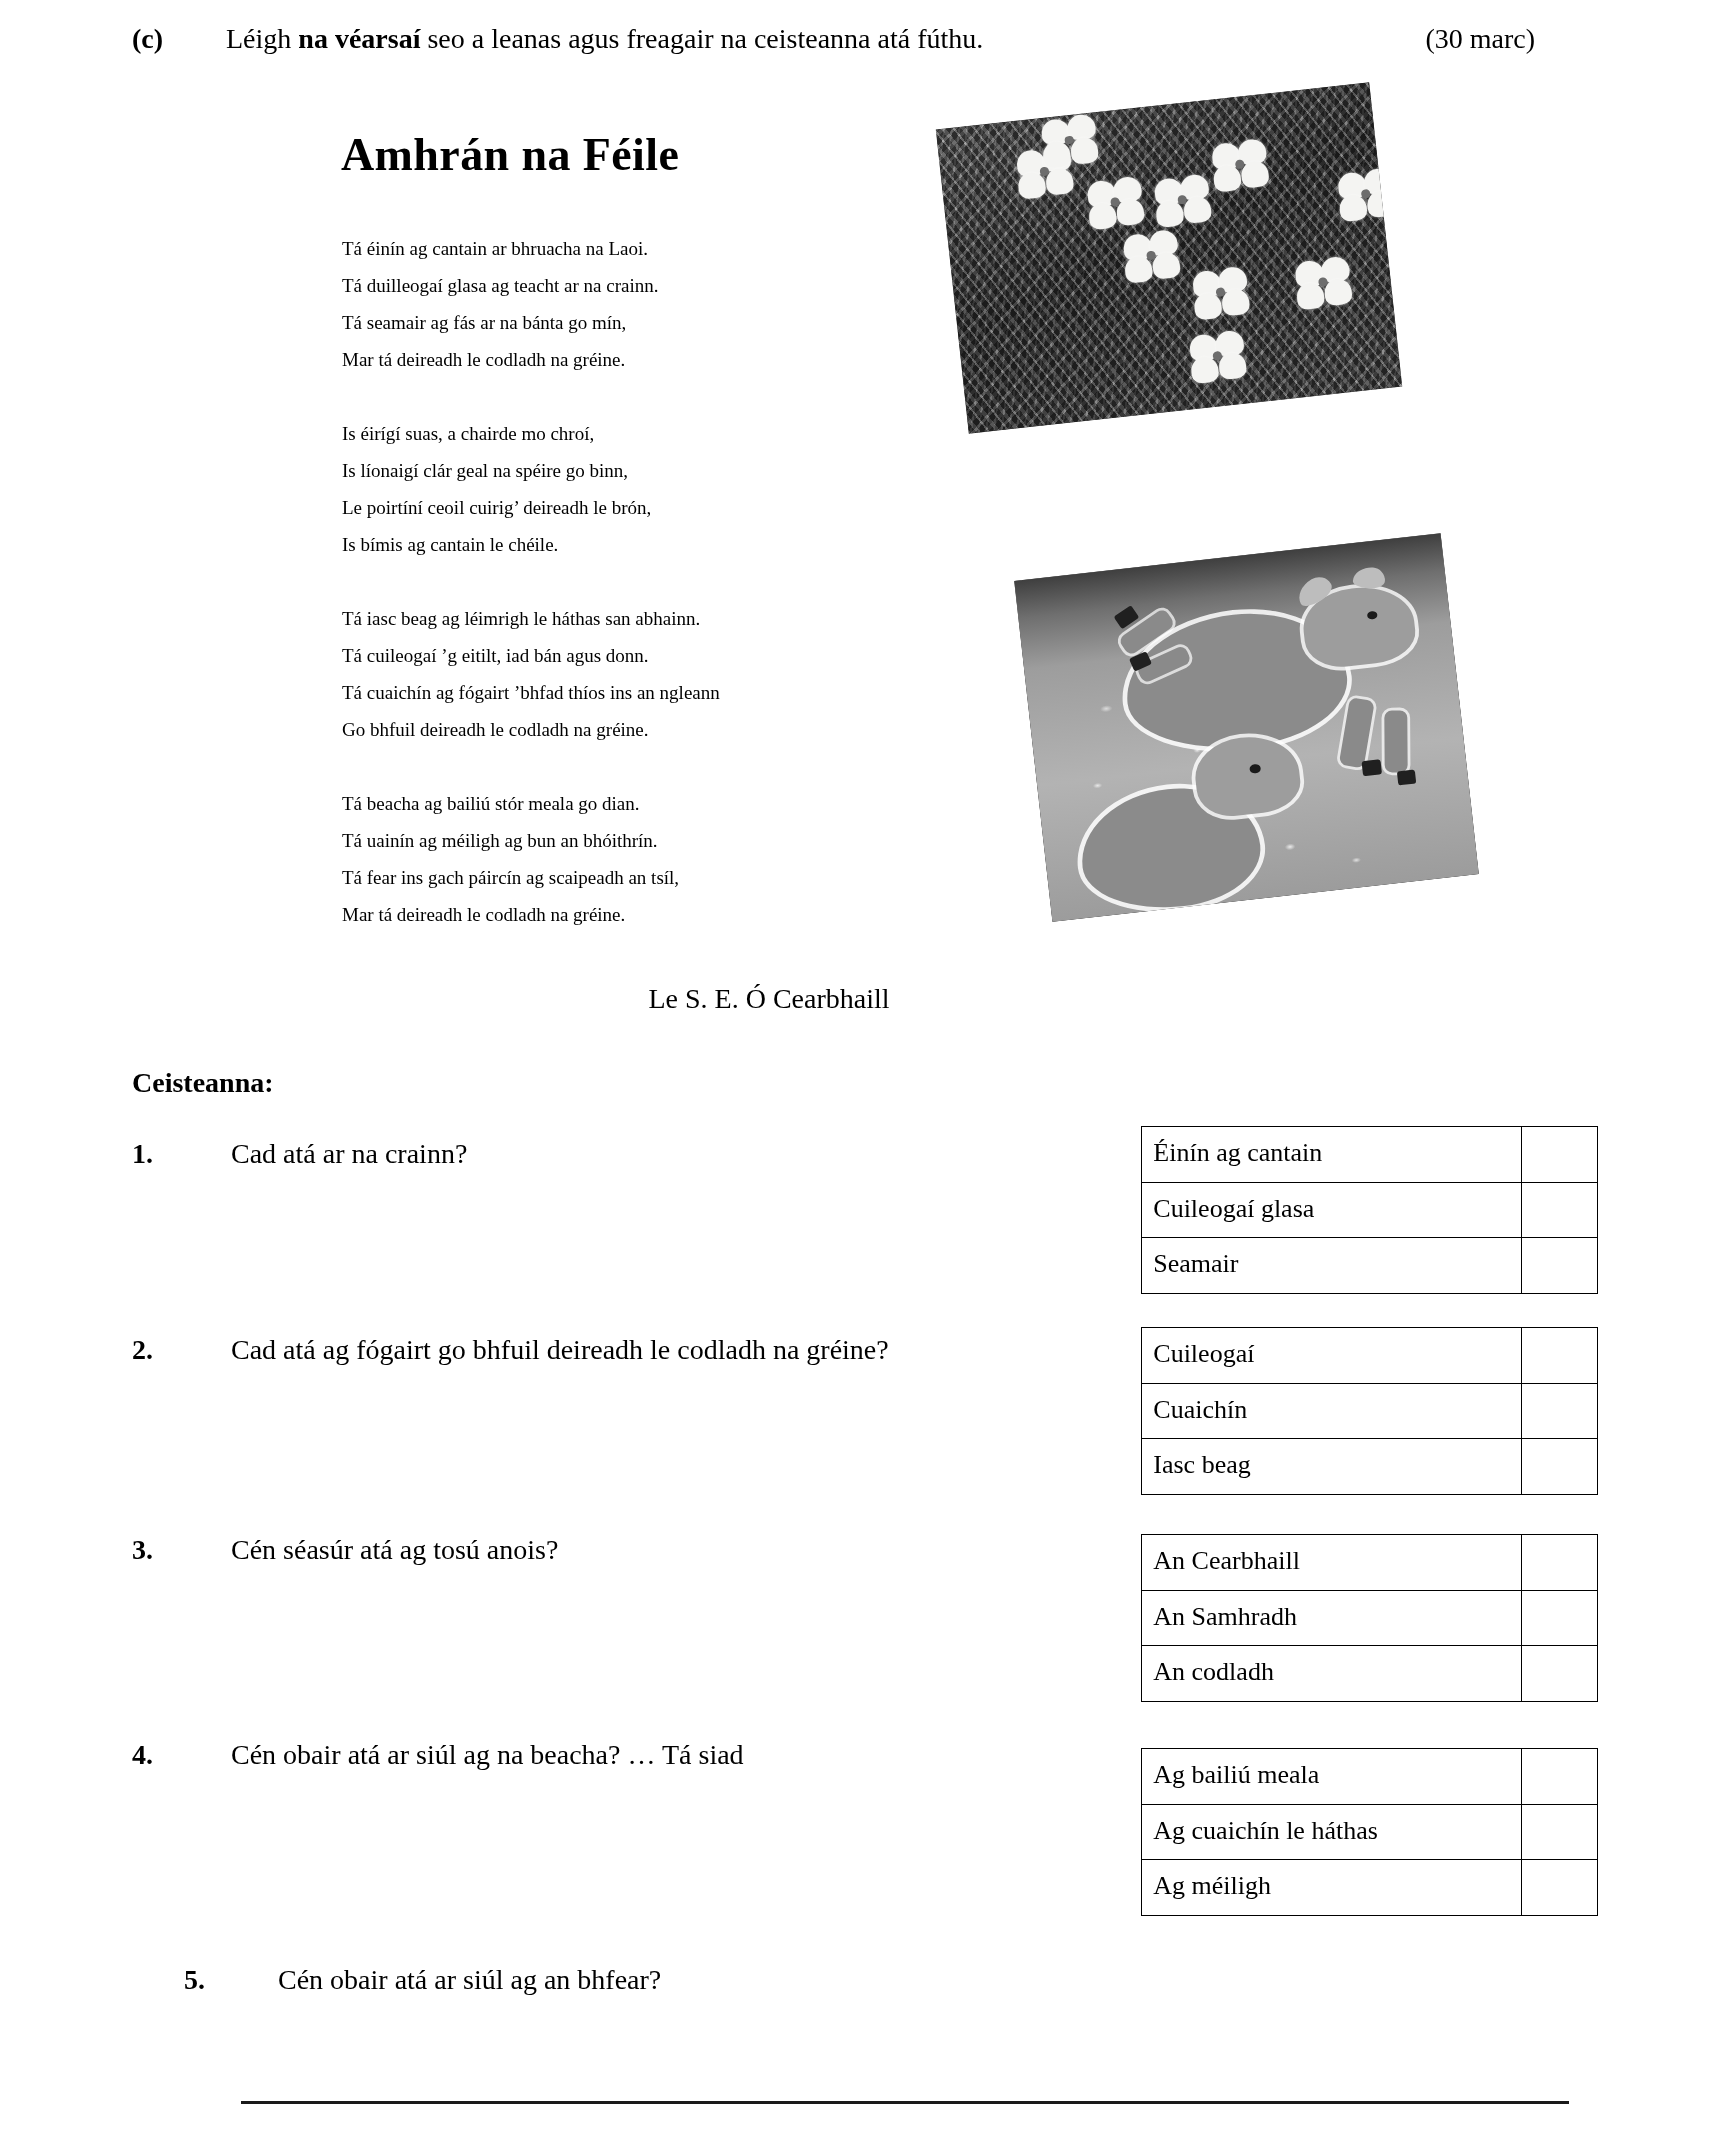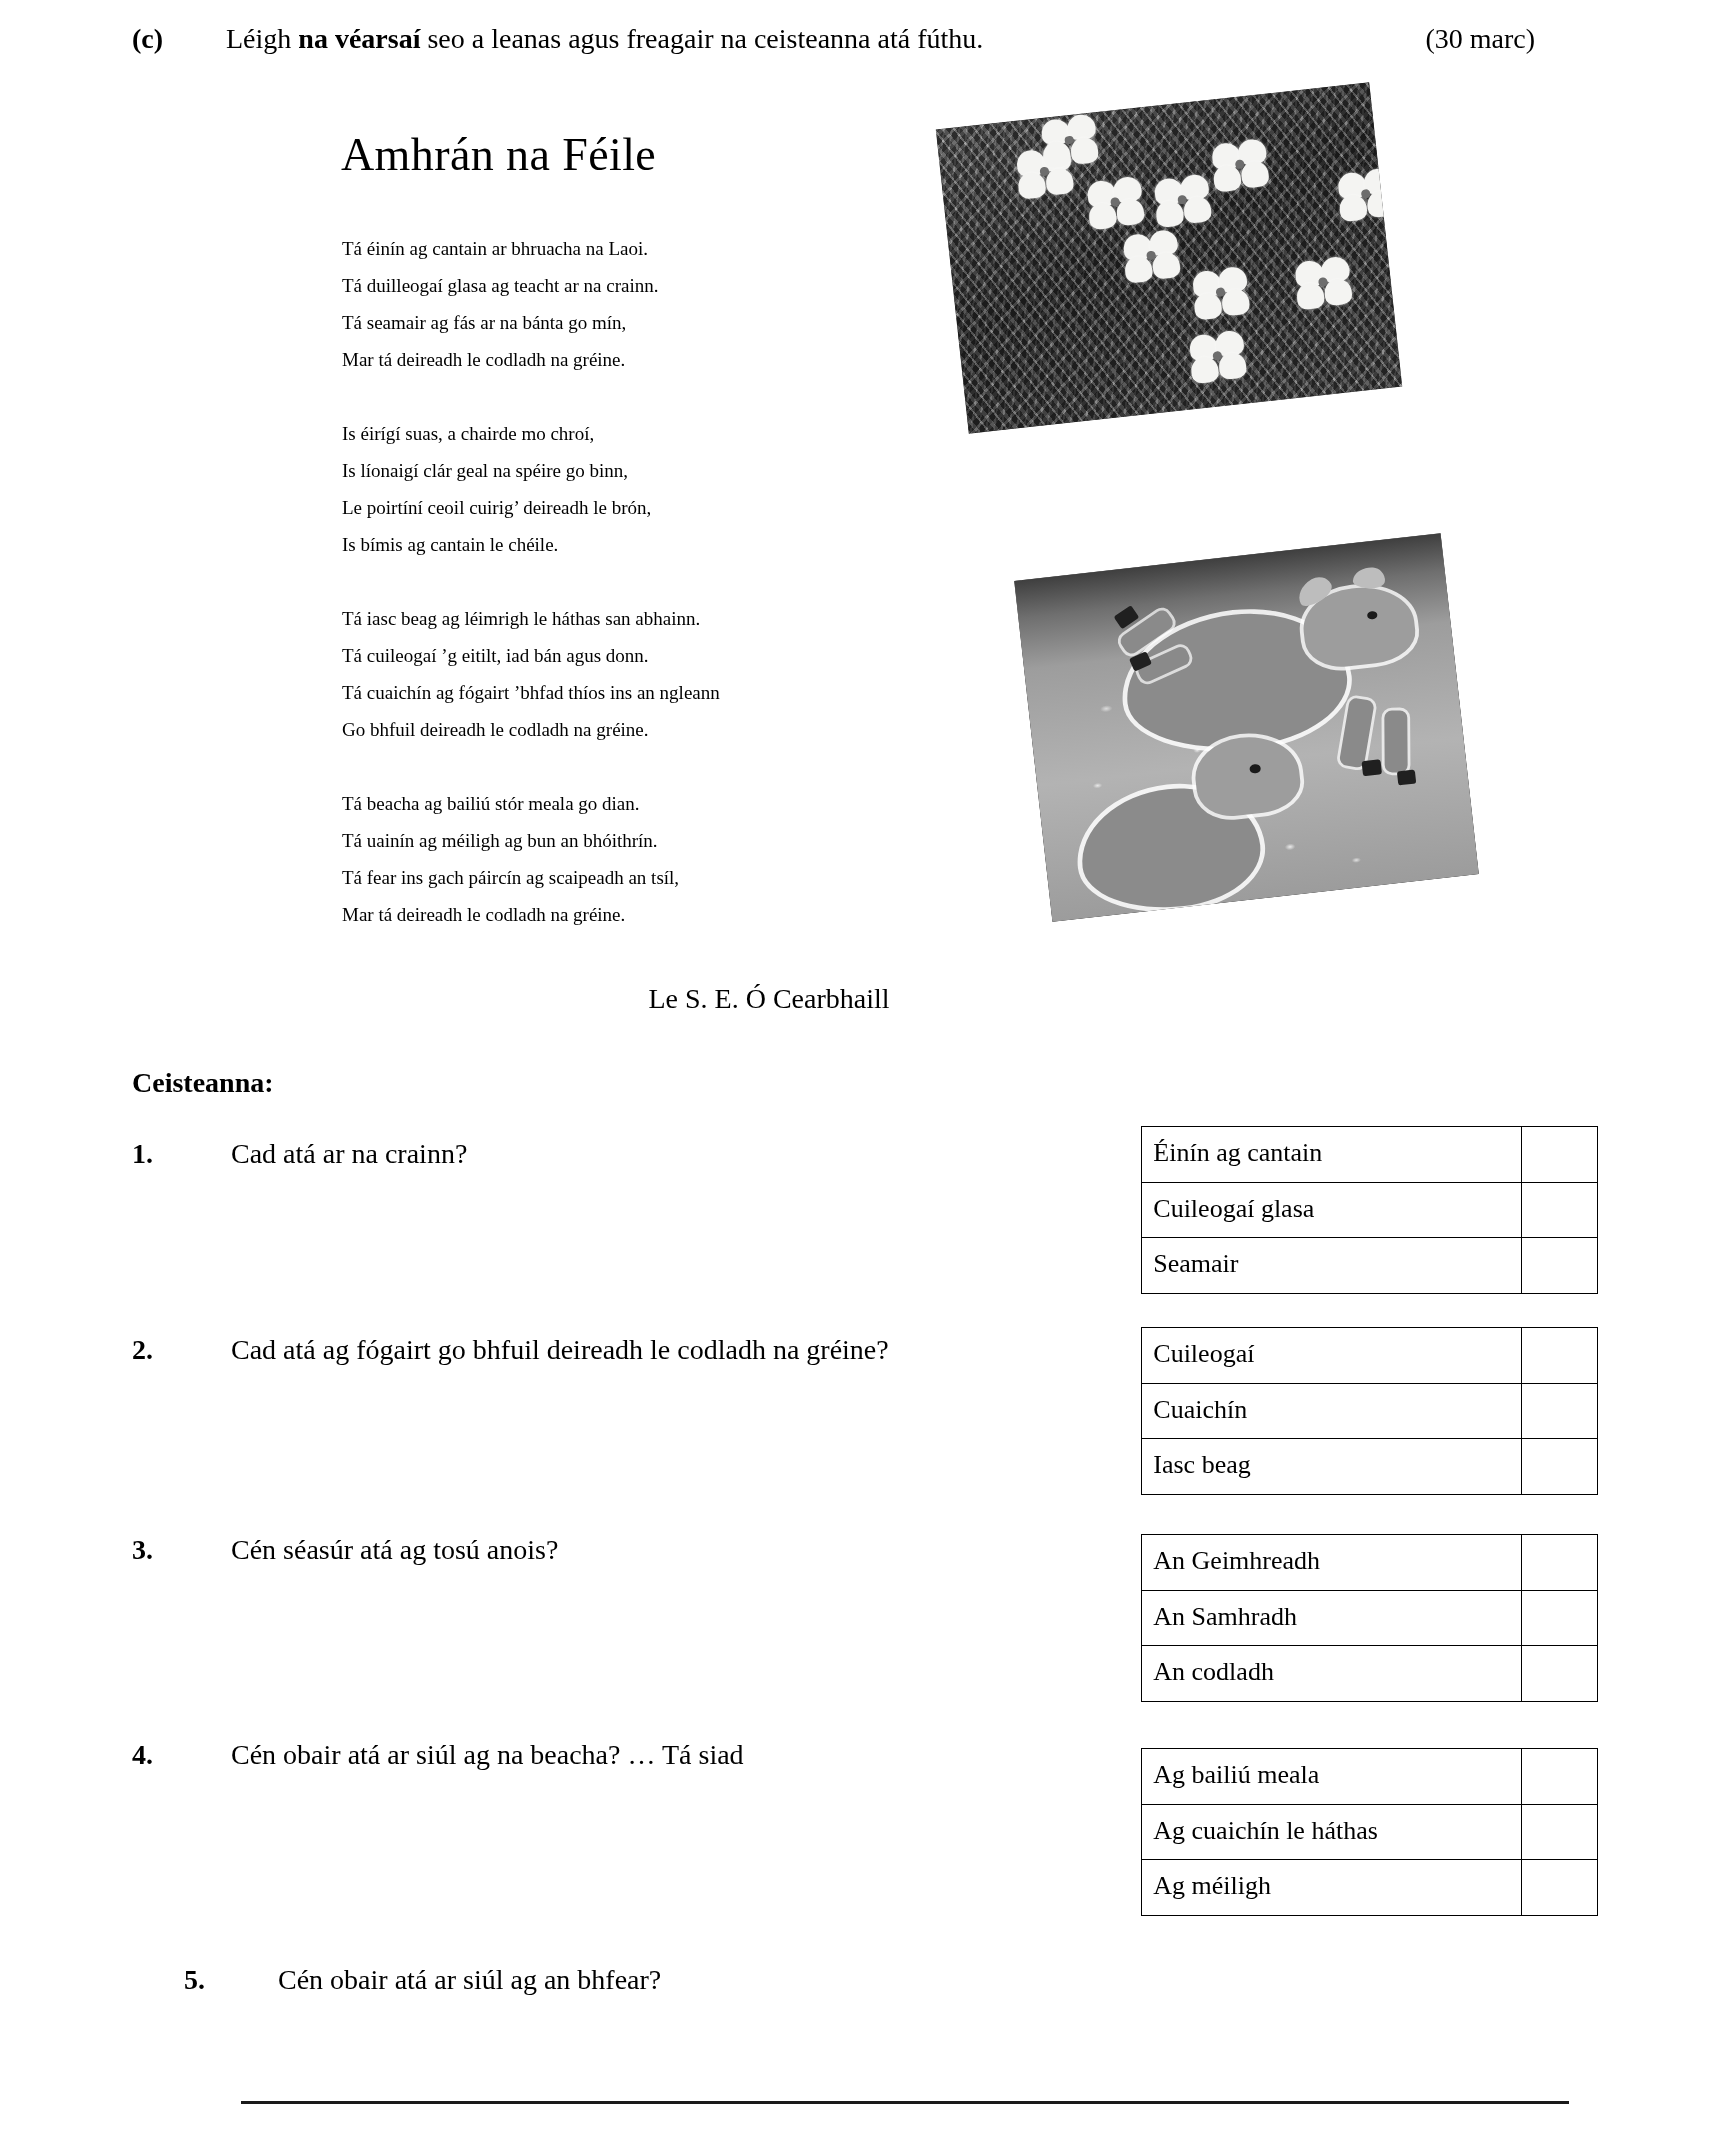--- a/index.html
+++ b/index.html
@@ -47,21 +47,21 @@
     white-space: nowrap;
     padding-left: 19px;
   }
 
   
   .poem-title {
     position: absolute;
     left: 341px;
     top: 128px;
     font-size: 46px;
-    font-weight: normal;
+    font-weight: bold;
     letter-spacing: 0.4px;
   }
 
   .poem-body {
     position: absolute;
     left: 342px;
     top: 230px;
     width: 659px;
     font-size: 19px;
     line-height: 37px;
@@ -452,21 +452,21 @@
   </tbody>
     </table>
 
   <div class="question" id="question-3">
     <span class="q-num">3.</span>
     <span class="q-text">Cén séasúr atá ag tosú anois?</span>
   </div>
   <table class="options-table" id="options-3">
     <tbody>
         <tr>
-      <td>An Geimhreadh</td>
+      <td>An Cearbhaill</td>
       <td class="tick-cell"></td>
     </tr>
     <tr>
       <td>An Samhradh</td>
       <td class="tick-cell"></td>
     </tr>
     <tr>
       <td>An codladh</td>
       <td class="tick-cell"></td>
     </tr>

